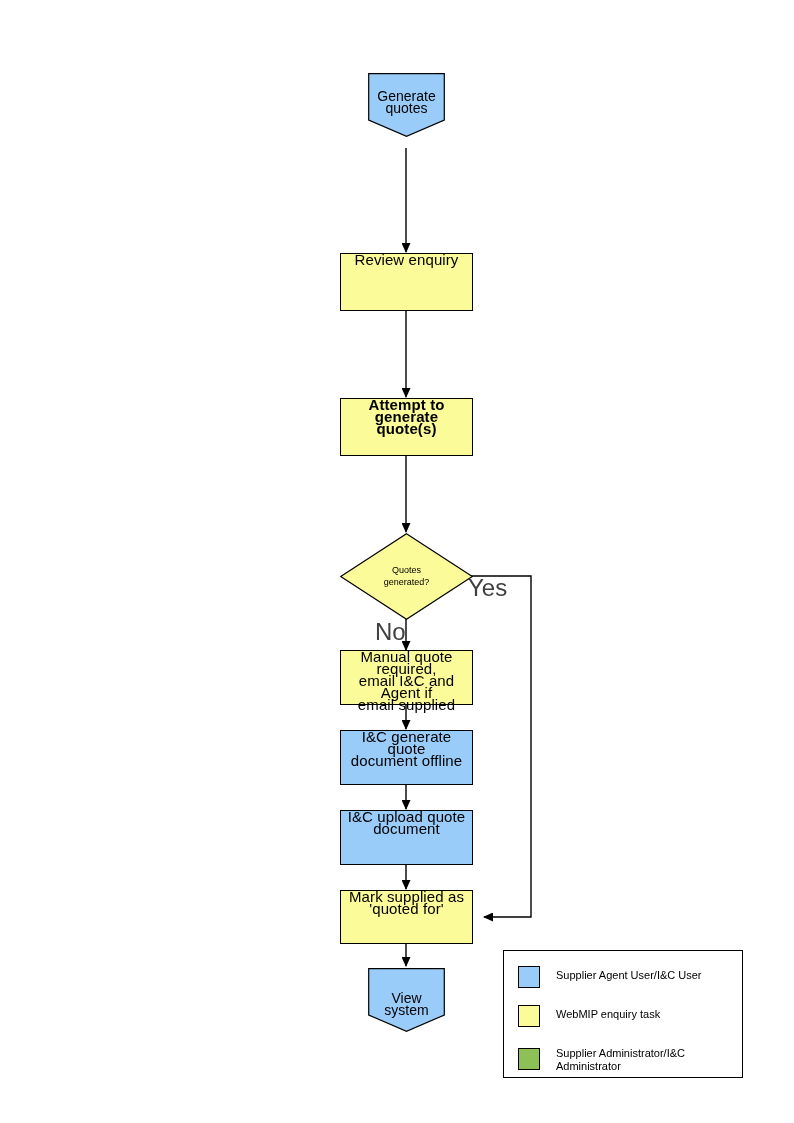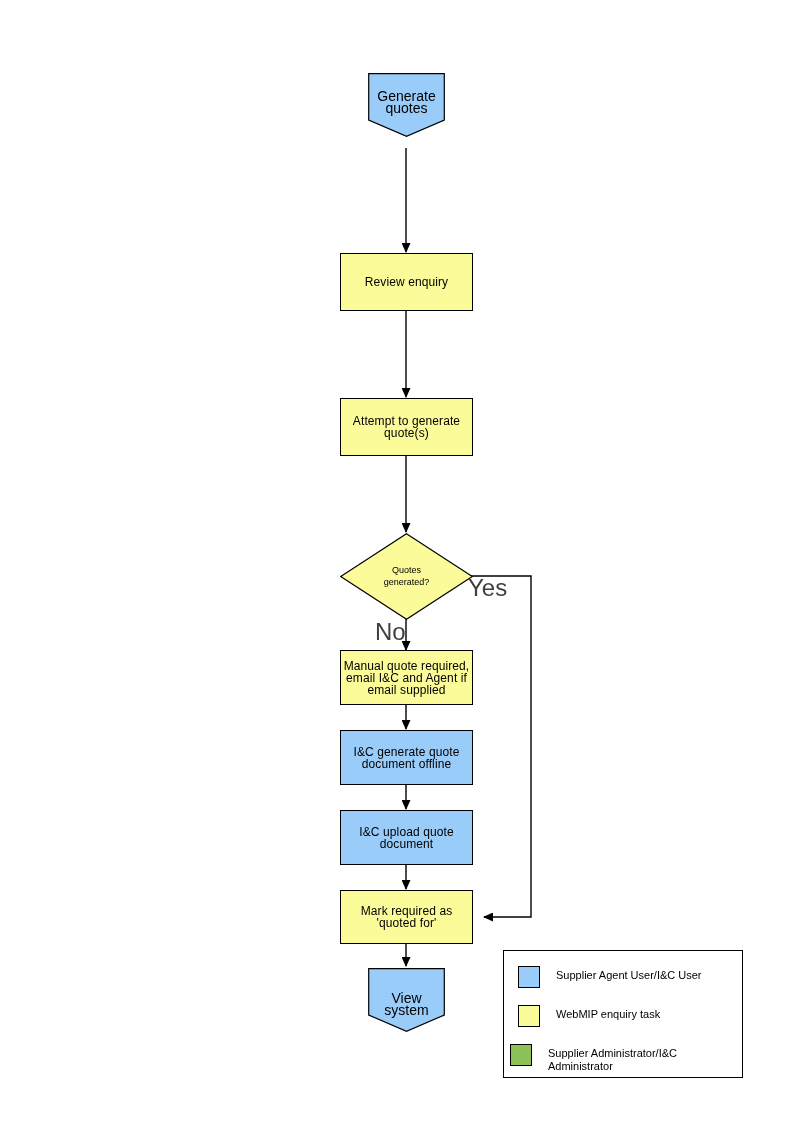--- a/index.html
+++ b/index.html
@@ -17,24 +17,24 @@
   #canvas {
     position: absolute;
     left: 0; top: 0;
     width: 794px;
     height: 1123px;
   }
   .node {
     position: absolute;
     box-sizing: border-box;
     display: flex;
-    align-items: center;
+    align-items: flex-start;
     justify-content: center;
     text-align: center;
-    font-size: 12px;
+    font-size: 15px;
     line-height: 12px;
     color: #000000;
     letter-spacing: 0.1px;
   }
   .rect {
     border: 1px solid #000000;
   }
   .rect.blue { background: #9ACCFA; }
   .rect.yellow { background: #FBFB99; }
 
@@ -138,21 +138,21 @@
   </svg>
   <div class="label" style="top: 17px; white-space: pre-line;">Generate
 quotes</div>
 </div>
 
 <div class="node rect yellow" style="left:340px; top:253px; width:133px; height:58px;">
   <span>Review enquiry</span>
 </div>
 
 <div class="node rect yellow" style="left:340px; top:398px; width:133px; height:58px;">
-  <span style="white-space: pre-line;">Attempt to generate
+  <span style="white-space: pre-line; font-weight: bold;">Attempt to generate
 quote(s)</span>
 </div>
 
 <div class="diamond-wrap" style="left:340px; top:533px; width:133px; height:87px;">
   <svg width="133" height="87" viewBox="0 0 133 87" xmlns="http://www.w3.org/2000/svg" style="position:absolute;left:0;top:0;">
     <polygon points="66.5,0.7 132.3,43.5 66.5,86.3 0.7,43.5" fill="#FBFB99" stroke="#000000" stroke-width="1.2"></polygon>
   </svg>
   <div class="label" style="top: 31px; white-space: pre-line;">Quotes
 generated?</div>
 </div>
@@ -170,37 +170,37 @@
   <span style="white-space: pre-line;">I&amp;C generate quote
 document offline</span>
 </div>
 
 <div class="node rect blue" style="left:340px; top:810px; width:133px; height:55px;">
   <span style="white-space: pre-line;">I&amp;C upload quote
 document</span>
 </div>
 
 <div class="node rect yellow" style="left:340px; top:890px; width:133px; height:54px;">
-  <span>Mark required as 'quoted for'</span>
+  <span>Mark supplied as 'quoted for'</span>
 </div>
 
 <div class="pent" style="left:368px; top:968px; width:77px; height:64px;">
   <svg width="77" height="64" viewBox="0 0 77 64" xmlns="http://www.w3.org/2000/svg" style="position:absolute;left:0;top:0;">
     <polygon points="0.7,0.7 76.3,0.7 76.3,47 38.5,63.3 0.7,47" fill="#9ACCFA" stroke="#000000" stroke-width="1.2"></polygon>
   </svg>
   <div class="label" style="top:24px;">View system</div>
 </div>
 
 <div class="legend" style="left:503px; top:950px; width:240px; height:128px;">
   <div class="legend-row" style="left:14px; top:15px;">
     <span class="legend-swatch" style="background:#9ACCFA;"></span>
     <span class="legend-text">Supplier Agent User/I&amp;C User</span>
   </div>
   <div class="legend-row" style="left:14px; top:54px;">
     <span class="legend-swatch" style="background:#FBFB99;"></span>
     <span class="legend-text">WebMIP enquiry task</span>
   </div>
-  <div class="legend-row" style="left:6px; top:93px;">
+  <div class="legend-row" style="left:14px; top:93px;align-items:center;">
     <span class="legend-swatch" style="background:#8DC158;"></span>
     <span class="legend-text" style="white-space: pre-line;">Supplier Administrator/I&amp;C
 Administrator</span>
   </div>
 </div>
 
 </body></html>

